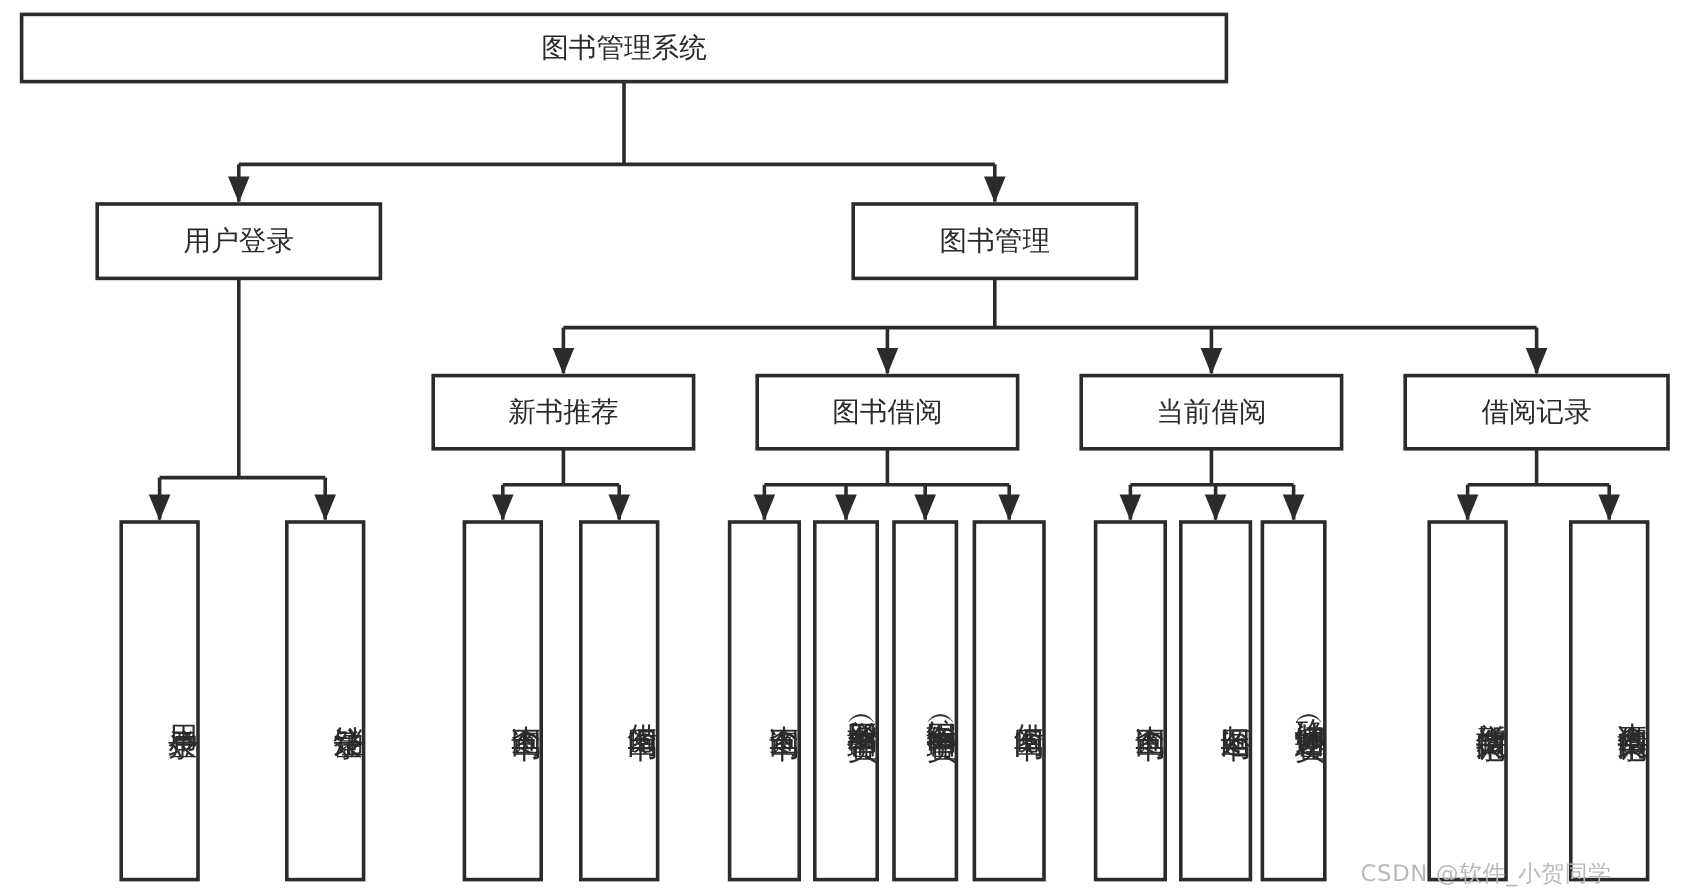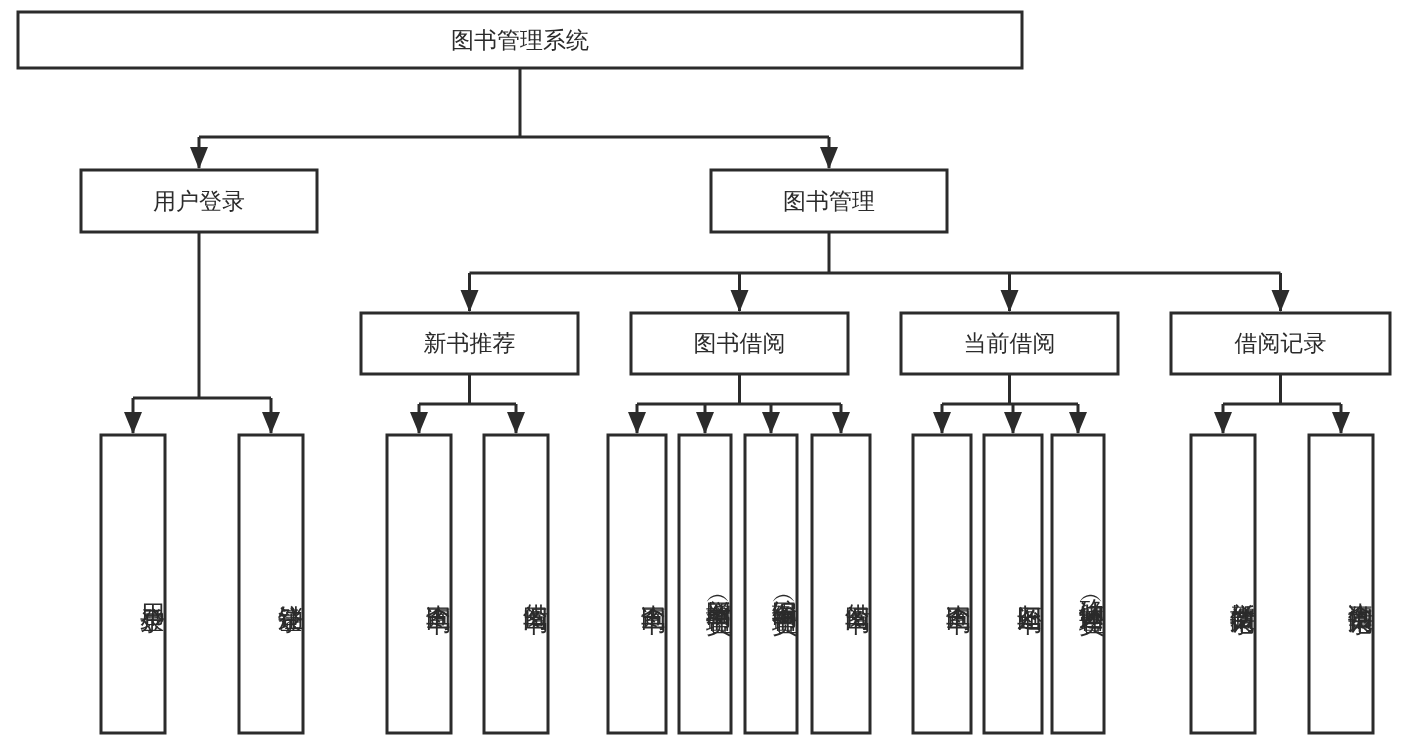--- a/index.html
+++ b/index.html
@@ -178,13 +178,14 @@
       <div class="leaf-label" style="left: 679px; top: 449px; width: 52px; height: 278px;">新增图书（管理员）</div>
       <div class="leaf-label" style="left: 745px; top: 449px; width: 52px; height: 278px;">编辑图书（管理员）</div>
       <div class="leaf-label" style="left: 812px; top: 449px; width: 58px; height: 278px;">借阅图书</div>
       <div class="leaf-label" style="left: 913px; top: 449px; width: 58px; height: 278px;">查询图书</div>
       <div class="leaf-label" style="left: 984px; top: 449px; width: 58px; height: 278px;">归还图书</div>
       <div class="leaf-label" style="left: 1052px; top: 449px; width: 52px; height: 278px;">确认归还（管理员）</div>
       <div class="leaf-label" style="left: 1191px; top: 449px; width: 64px; height: 278px;">新增借阅记录</div>
       <div class="leaf-label" style="left: 1309px; top: 449px; width: 64px; height: 278px;">查询借阅记录</div>
     </div>
 
+  <div class="watermark">CSDN @软件_小贺同学</div>
 </div>
 
 </body></html>

